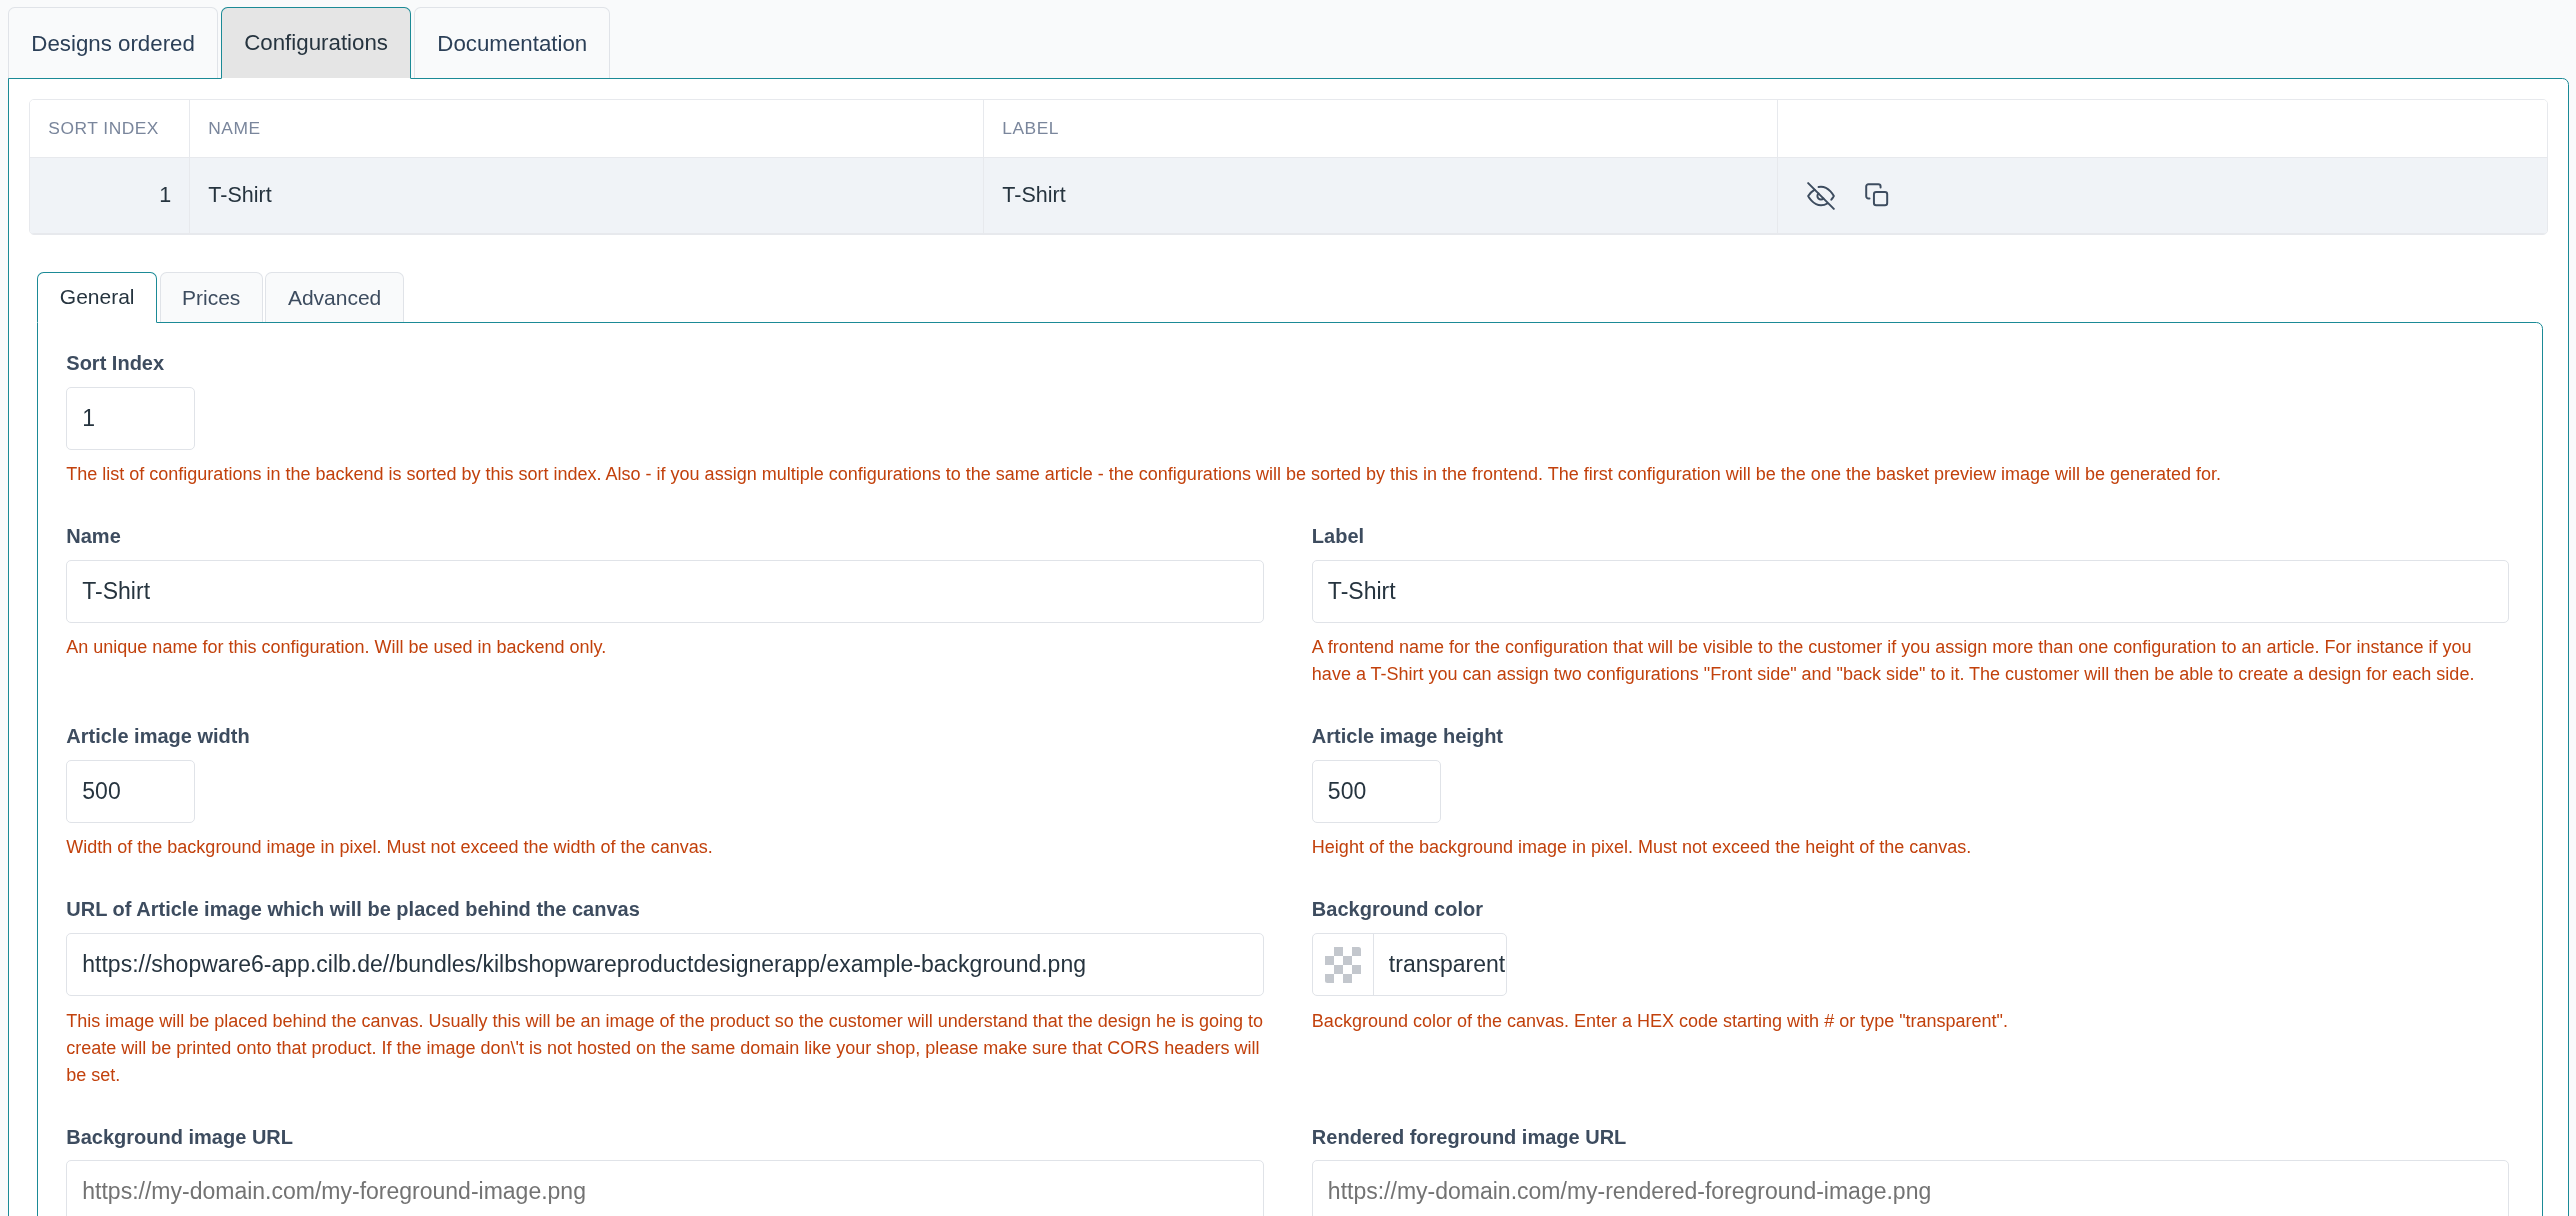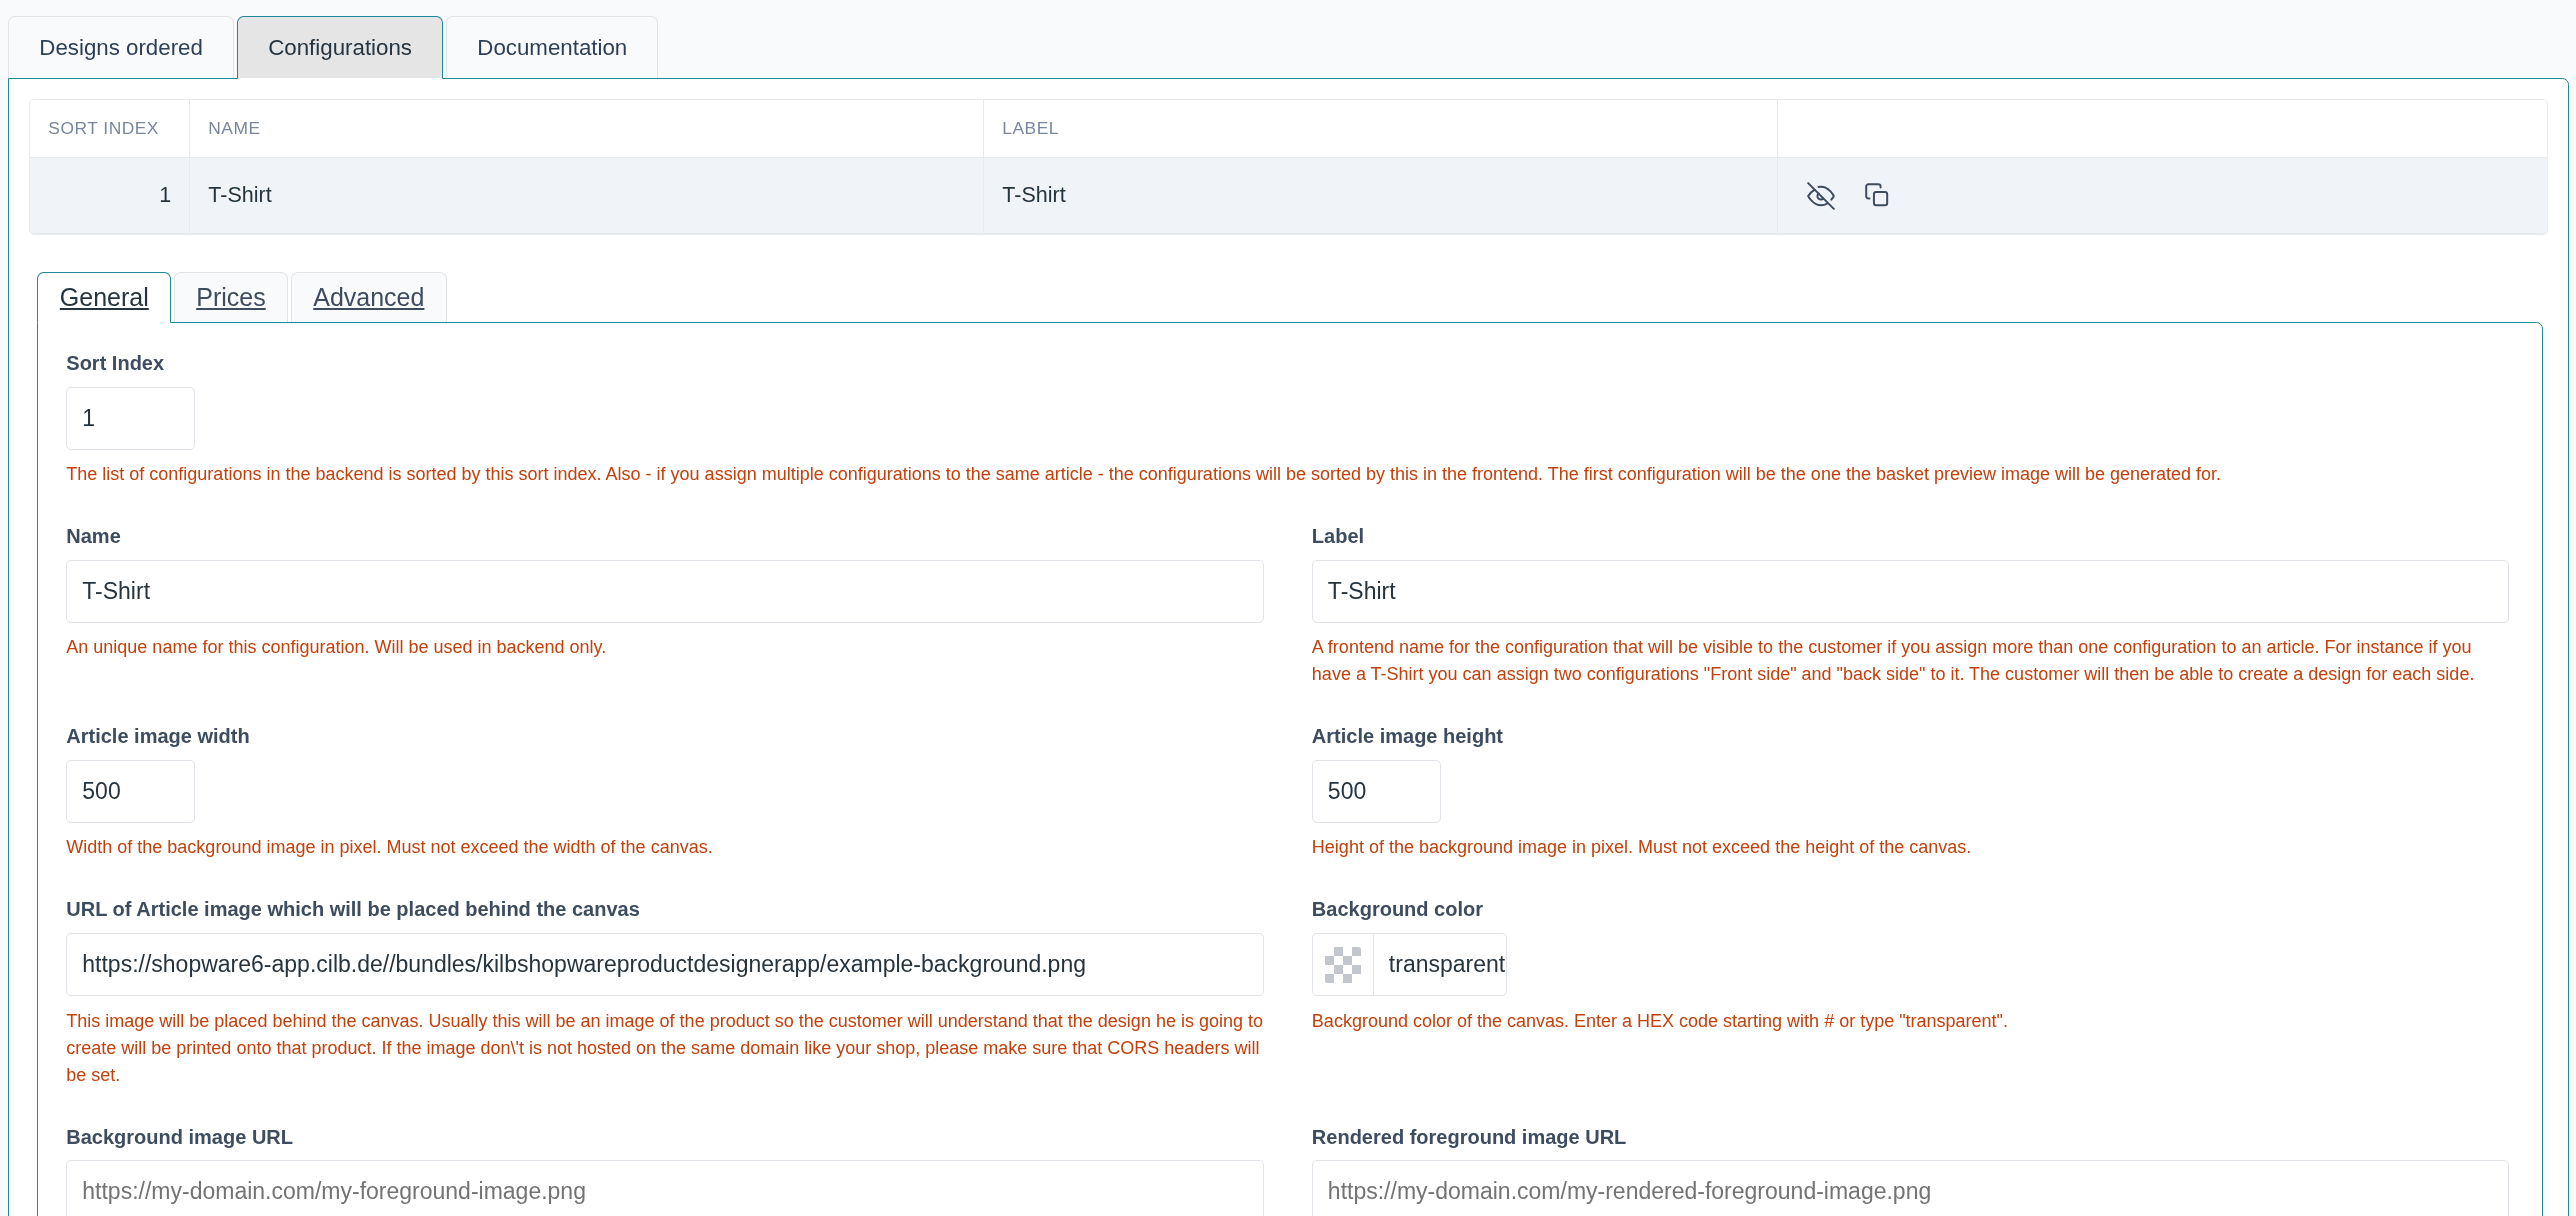--- a/index.html
+++ b/index.html
@@ -18,22 +18,22 @@
     position: relative;
     display: flex;
     align-items: flex-end;
     gap: 3.3px;
     height: 79px;
     padding: 0 0 0 8.3px;
     background: #f9fafb;
   }
   .tab {
     position: relative;
-    height: 63px;
-    padding: 0 30px;
+    height: 72px;
+    padding: 0 22px;
     display: flex; align-items: center;
     font-size: 22.3px;
     color: #2b3f57;
     background: #f9fafb;
     border: 0.8px solid #e0e3e8;
     border-bottom: none;
     border-radius: 6.6px 6.6px 0 0;
     white-space: nowrap;
     cursor: pointer;
     z-index: 1;
@@ -103,29 +103,28 @@
     gap: 2.5px;
     padding-left: 28px;
     margin-top: 26.5px;
     height: 61px;
   }
   .subtab {
     position: relative;
     height: 51px;
     padding: 0 21.5px;
     display: flex; align-items: center;
-    font-size: 25px;
+    font-size: 21px;
     color: #3d4c5f;
     background: #f9fafb;
     border: 0.8px solid #e0e3e8;
     border-bottom: none;
     border-radius: 6.6px 6.6px 0 0;
     cursor: pointer;
     white-space: nowrap;
-    text-decoration: underline;
   }
   .subtab.active {
     background: #ffffff;
     border: 0.8px solid #1b8a96;
     border-bottom: 0.8px solid #ffffff;
     z-index: 3;
     color: #26343f;
   }
 
   

